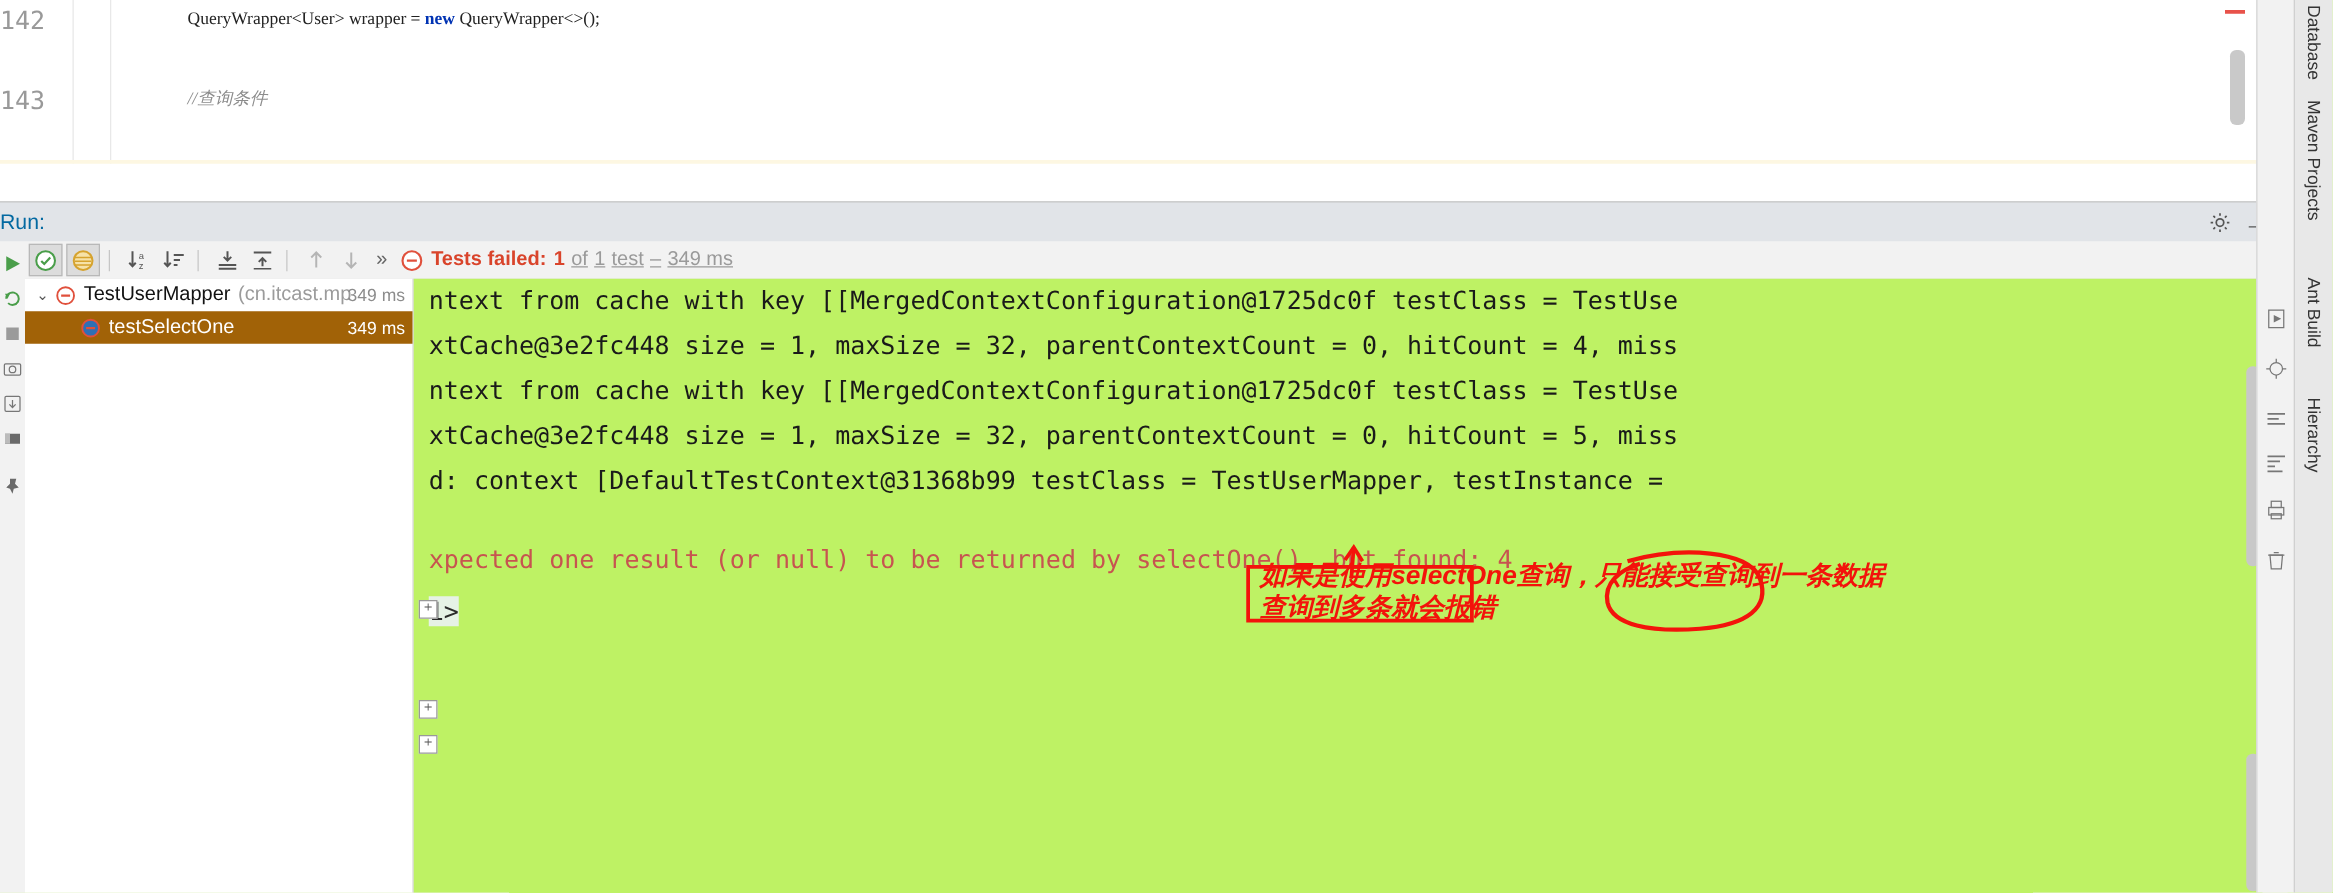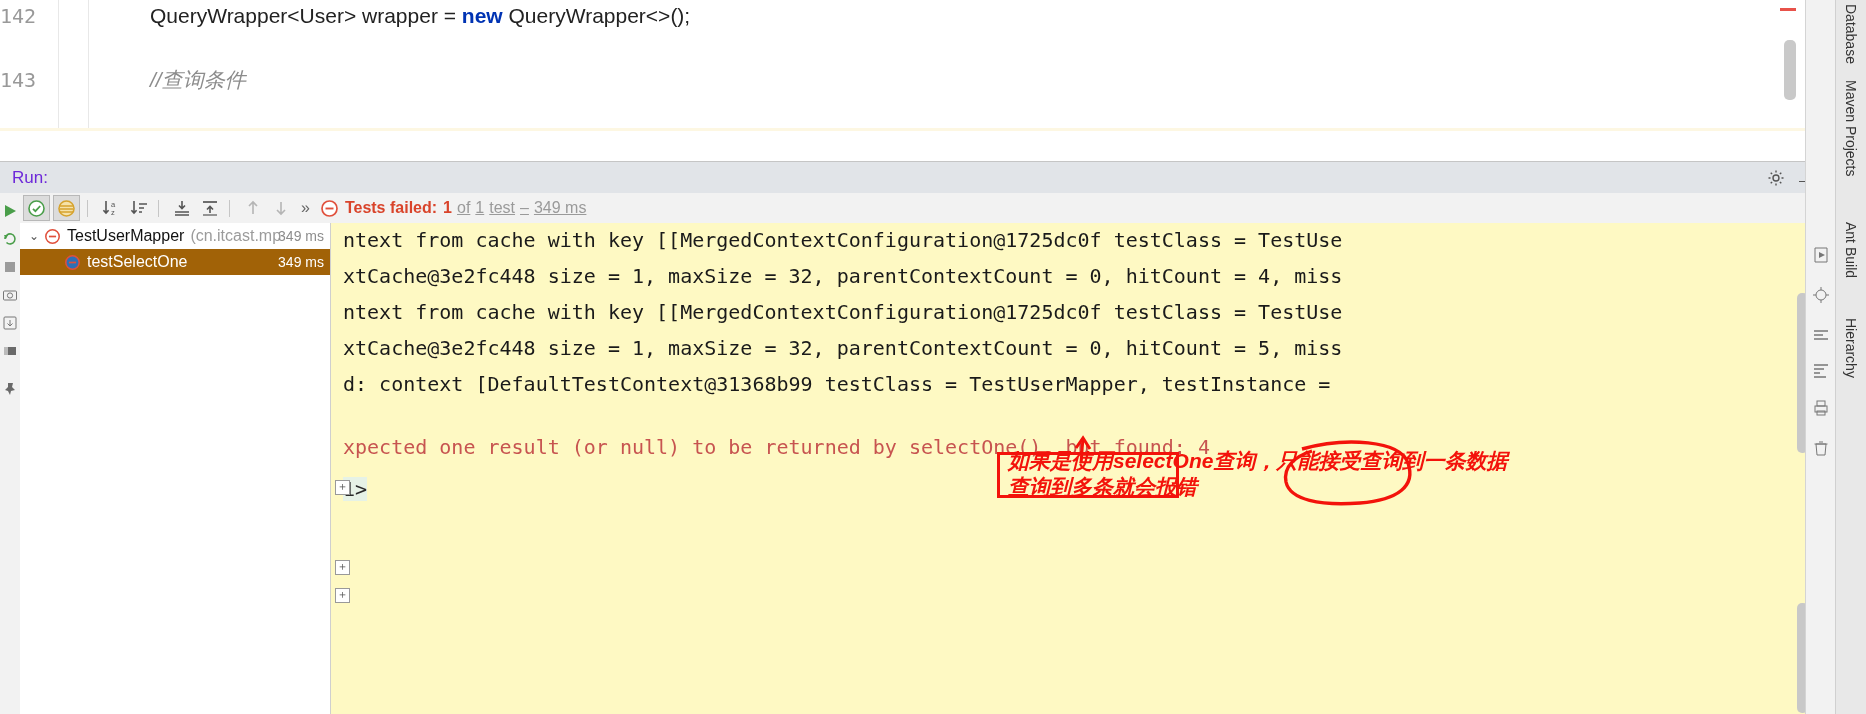--- a/index.html
+++ b/index.html
@@ -5,34 +5,34 @@
   html,body{margin:0;padding:0;}
   body{width:1866px;height:714px;background:#fff;font-family:"Liberation Sans",sans-serif;overflow:hidden;}
   .app{position:relative;width:1866px;height:714px;}
 
   
   .editor{position:absolute;left:0;top:0;width:1830px;height:131px;background:#fff;overflow:hidden;}
   .code-row{position:relative;height:32px;line-height:32px;white-space:pre;}
   .code-row.hl{background:#fdf7e2;}
   .gutter{position:absolute;left:0;top:0;width:40px;text-align:left;color:#999;font-family:"DejaVu Sans Mono",monospace;font-size:20px;}
   .code-row.hl .gutter{color:#666;}
-  .codetext{position:absolute;left:150px;top:0;font-family:Liberation Sans, sans-serif;font-size:21px;color:#222;}
+  .codetext{position:absolute;left:150px;top:0;font-family:Liberation Serif, serif;font-size:14px;color:#222;}
   .kw{color:#0033b3;font-weight:bold;}
   .cmt{color:#8c8c8c;font-style:italic;}
   .vsep{position:absolute;top:0;width:1px;height:100%;background:#e8e8e8;}
 
   
   .breadcrumb{position:absolute;left:0;top:131px;width:1830px;height:30px;background:#fff;border-top:1px solid #e3e3e3;}
   .breadcrumb .bc-inner{position:absolute;left:100px;top:0;height:30px;line-height:30px;font-size:17px;color:#555;}
   .bc-sep{color:#aaa;margin:0 9px;font-size:15px;}
 
   
   .runwin{position:absolute;left:0;top:161px;width:1830px;height:553px;background:#f2f2f2;}
   .tabbar{position:absolute;left:0;top:0;width:1830px;height:32px;background:#e1e4e8;border-top:1px solid #c5c5c5;}
-  .runlabel{position:absolute;left:12px;top:0;height:32px;line-height:32px;font-size:17px;color:#6d28d9;}
+  .runlabel{position:absolute;left:0;top:0;height:32px;line-height:32px;font-size:17px;color:#0369a1;}
   .runtab{position:absolute;left:42px;top:0;height:32px;background:#eceef0;display:flex;align-items:center;padding:0 10px 0 8px;}
   .runtab-icon{width:15px;height:15px;border:1px solid #9b9b9b;background:linear-gradient(90deg,#e07a6e 0 33%,#77c06a 33% 66%,#e0ded0 66% 100%);margin-right:9px;}
   .runtab-title{font-size:17px;color:#111;}
   .runtab-close{margin-left:10px;color:#9a9a9a;font-size:17px;}
   .win-gear{position:absolute;right:44px;top:6px;width:20px;height:20px;}
   .win-min{position:absolute;right:14px;top:6px;width:20px;height:20px;}
   .win-min::after{content:"";position:absolute;left:3px;top:13px;width:14px;height:1px;background:#555;}
 
   
   .leftrail{position:absolute;left:0;top:32px;width:20px;height:521px;background:#f2f2f2;}
@@ -54,21 +54,21 @@
   .tnode{position:relative;height:26px;line-height:26px;display:flex;align-items:center;padding-left:6px;}
   .tnode.sel{background:#a16207;color:#fff;}
   .tw{width:16px;text-align:center;color:#555;font-size:12px;}
   .tname{color:#111;}
   .tnode.sel .tname{color:#fff;}
   .tpkg{color:#9b9b9b;margin-left:6px;}
   .ttime{position:absolute;right:6px;color:#8c8c8c;font-size:14px;}
   .tnode.sel .ttime{color:#fff;}
 
   
-  .console{position:absolute;left:331px;top:62px;width:1479px;height:491px;background:#fef9c3;overflow:hidden;}
+  .console{position:absolute;left:331px;top:62px;width:1479px;height:491px;background:#bef264;overflow:hidden;}
   .cline{position:absolute;left:12px;white-space:pre;font-family:"DejaVu Sans Mono",monospace;font-size:20px;color:#1a1a1a;}
   .cline.err{color:#c75450;}
   .fold{position:absolute;left:336px;width:13px;height:13px;border:1px solid #999;background:#fff;color:#555;font-size:11px;line-height:11px;text-align:center;font-family:"Liberation Sans",sans-serif;}
   .foldmark{position:absolute;font-family:"DejaVu Sans Mono",monospace;font-size:20px;color:#2a2a2a;background:#e6f2e6;}
 
   
   .vscroll{position:absolute;right:2px;top:70px;width:11px;height:160px;background:#c8c8c8;border-radius:5px;}
   .vscroll2{position:absolute;right:2px;top:380px;width:11px;height:110px;background:#c8c8c8;border-radius:5px;}
 
   

